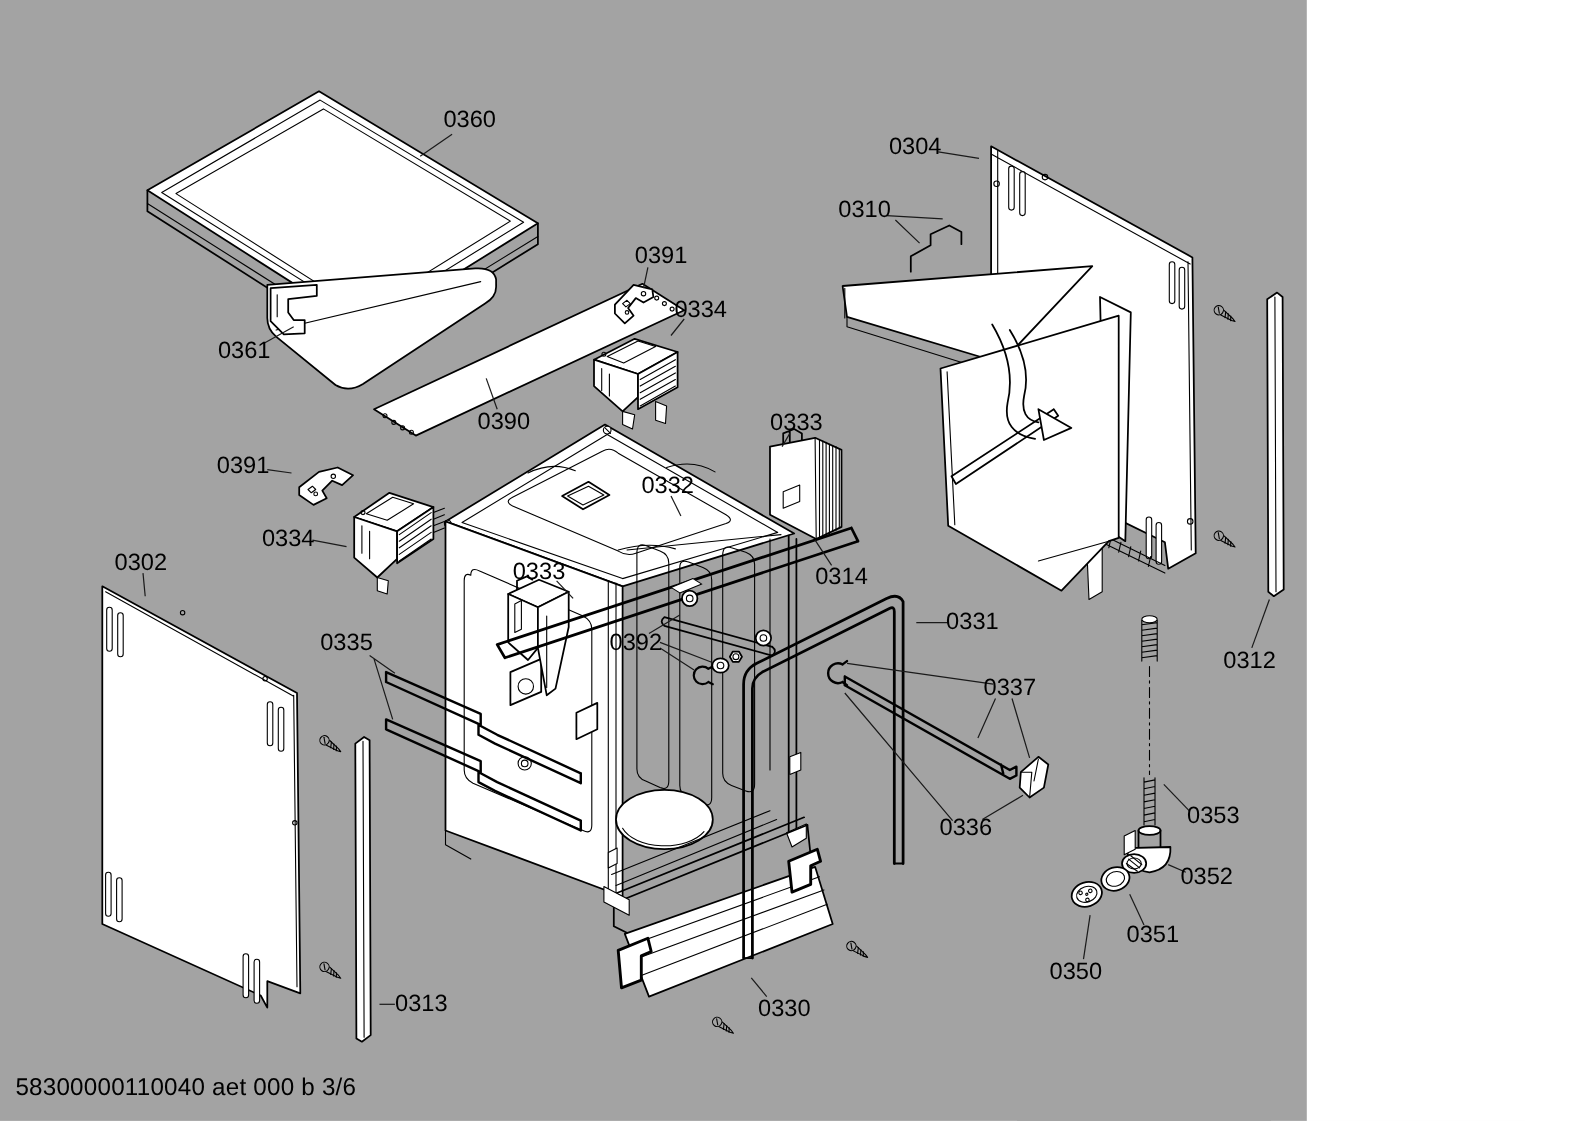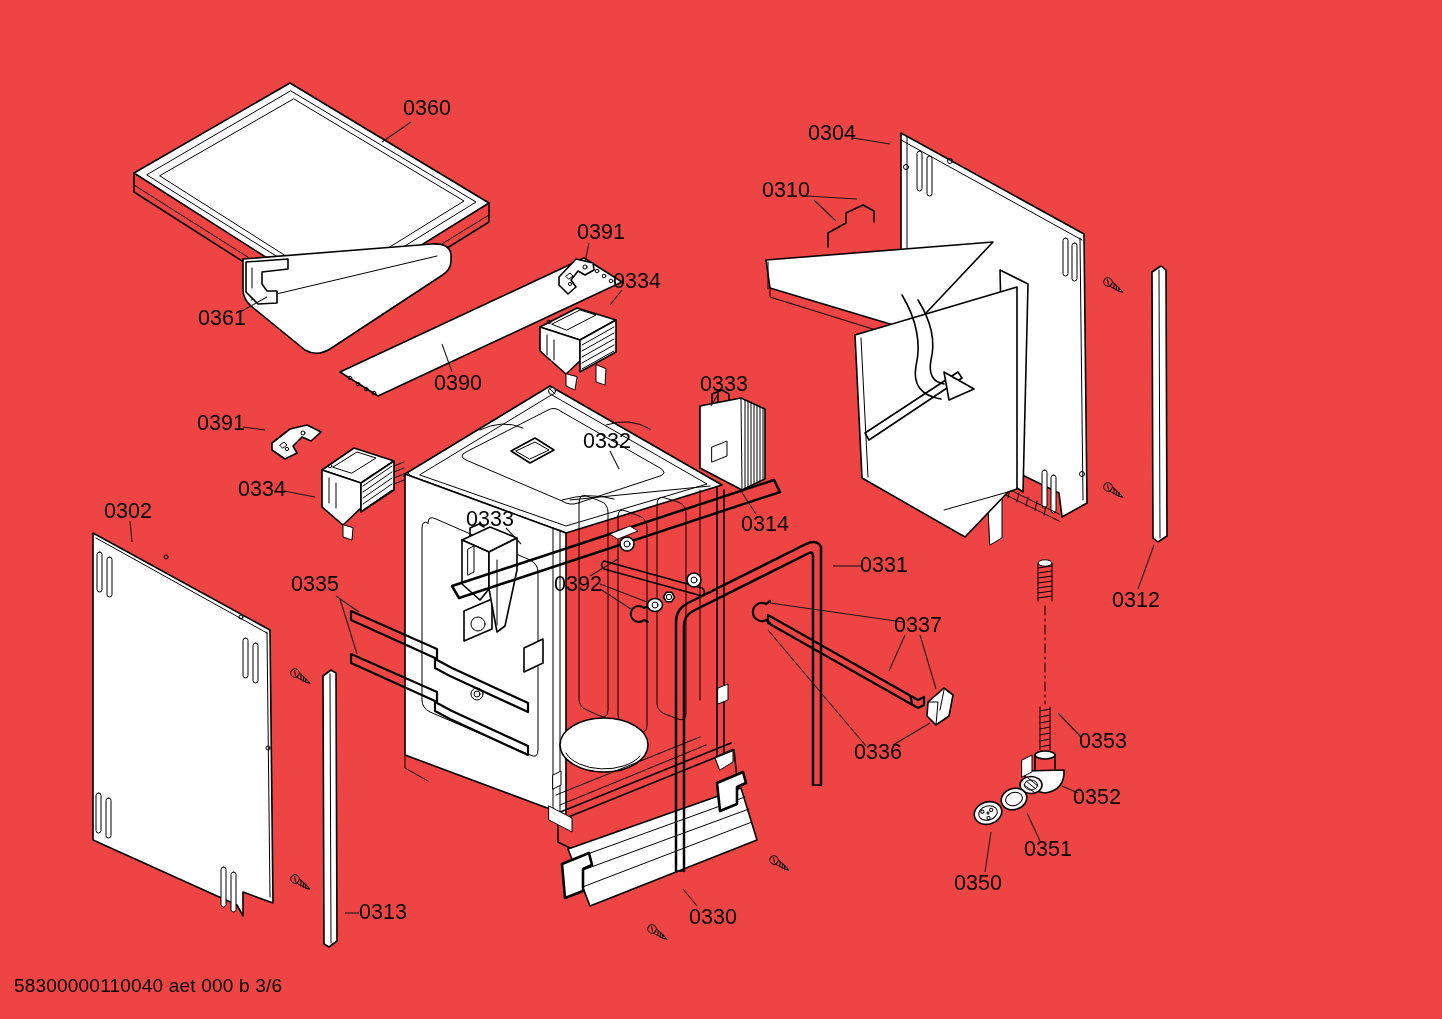--- a/index.html
+++ b/index.html
@@ -1,20 +1,20 @@
 <!DOCTYPE html>
 <html><head>
 <meta charset="utf-8">
 <style>
   html,body{margin:0;padding:0;background:#fff;}
-  .page{position:relative;width:1442px;height:1019px;background:#ef4444;overflow:hidden;
+  .page{position:relative;width:1188px;height:1019px;background:#a3a3a3;overflow:hidden;
         font-family:"Liberation Sans", sans-serif;}
   svg{position:absolute;left:0;top:0;}
   svg text{font-family:"Liberation Sans", sans-serif;font-size:21.5px;fill:#000;text-anchor:middle;cursor:pointer;}
-  .footer{position:absolute;left:14px;top:975px;font-size:19px;color:#000;letter-spacing:0.2px;}
+  .footer{position:absolute;left:14px;top:975px;font-size:22px;color:#000;letter-spacing:0.2px;}
   .ln{stroke:#000;fill:none;stroke-linecap:round;stroke-linejoin:round;}
   .w{fill:#fff;}
   .thin{stroke-width:1;}
   .std{stroke-width:1.6;}
   .hv{stroke-width:2.5;}
   .ldr{stroke:#1a1a1a;stroke-width:1.1;fill:none;}
 </style>
 </head>
 <body>
 

